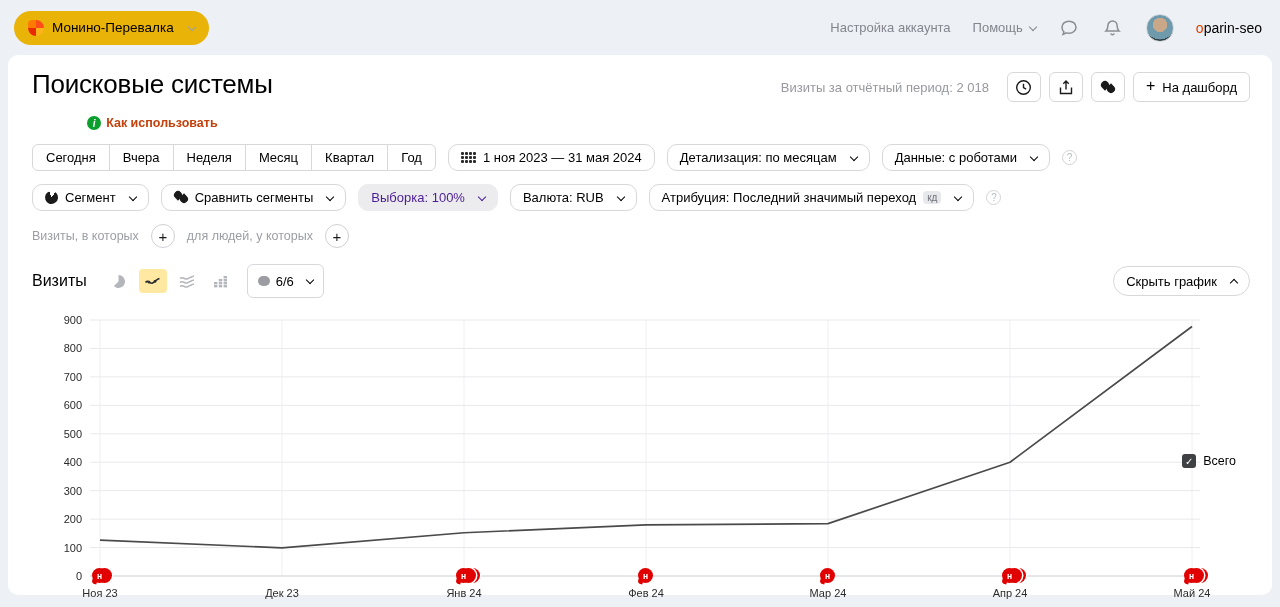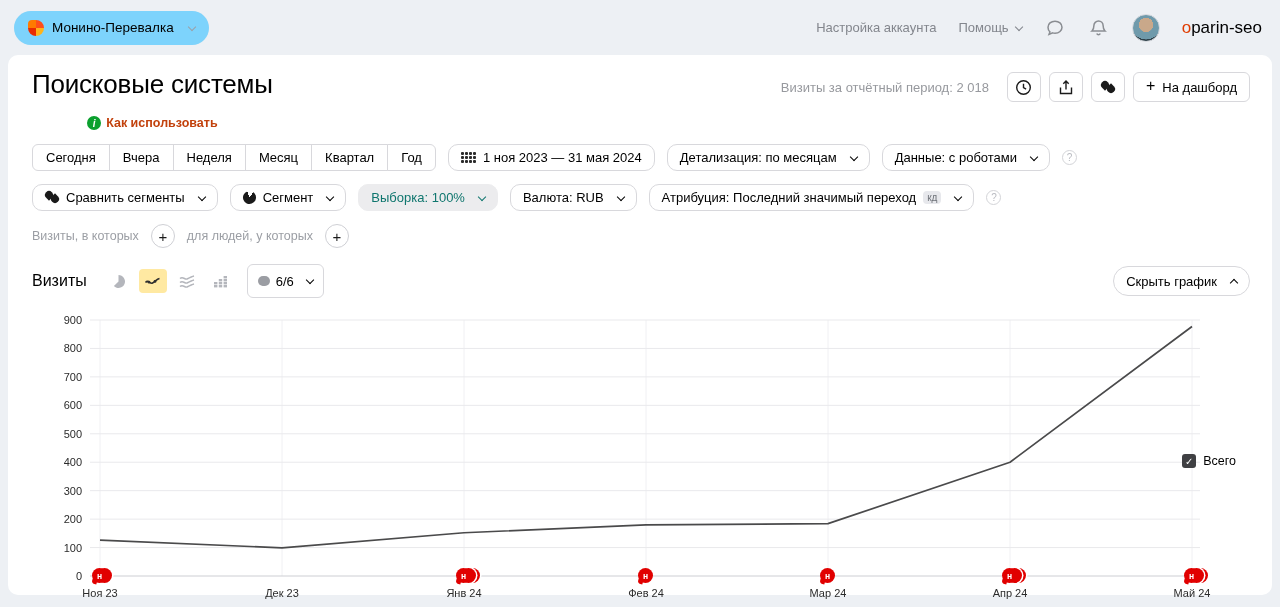--- a/index.html
+++ b/index.html
@@ -4,34 +4,34 @@
 <style>
   * { box-sizing: border-box; margin: 0; padding: 0; }
   html,body { width:1280px; height:607px; overflow:hidden; }
   body {
     font-family: "Liberation Sans", sans-serif;
     background:#edf0f4; color:#000; font-size:13px;
   }
   
   .topbar { height:55px; display:flex; align-items:center; justify-content:space-between; padding:0 18px 0 14px; }
   .counter-pill { display:flex; align-items:center; background:#e3e6ec; border-radius:18px; height:34px; }
-  .counter-main { display:flex; align-items:center; gap:8px; background:#7dd3fc; border-radius:18px; height:34px; padding:0 14px; cursor:pointer; }
+  .counter-main { display:flex; align-items:center; gap:8px; background:#eab308; border-radius:18px; height:34px; padding:0 14px; cursor:pointer; }
   .metrica-logo { width:16px; height:16px; border-radius:4px 50% 50% 50%;
     background:conic-gradient(#ff4d1a 0 90deg,#ffb31a 90deg 180deg,#e82b00 180deg 270deg,#ff7a00 270deg 360deg); }
   .counter-name { font-size:13.5px; }
   .counter-meta { padding:0 16px 0 12px; color:#8b909a; font-size:13px; }
   .counter-meta b { color:#5f646d; font-weight:400; }
   .top-right { display:flex; align-items:center; gap:22px; }
   .grey-link { color:#83868d; font-size:13px; cursor:pointer; display:flex; align-items:center; }
   .chev { display:inline-block; width:6px; height:6px; border-right:1.4px solid currentColor; border-bottom:1.4px solid currentColor; transform:rotate(45deg); margin:-2px 0 0 7px; }
   .chev.up { transform:rotate(-135deg); margin-top:4px; }
   .icon-btn-plain { width:22px; height:22px; color:#8a8d92; cursor:pointer; display:flex; align-items:center; justify-content:center; }
   .avatar { width:28px; height:28px; border-radius:50%; cursor:pointer;
     background:radial-gradient(circle at 50% 38%, #c9a88a 0 34%, #6f9aab 35% 70%, #2e4049 71%); border:1px solid #d6d9de; }
-  .username { font-size:17px; }
+  .username { font-size:14px; }
   .username .first { color:#e03c00; }
   
   .card { background:#fff; margin:0 8px 12px; border-radius:10px; height:540px; padding:14px 22px 0 24px; position:relative; }
   .title-row { display:flex; align-items:flex-start; justify-content:space-between; margin-bottom:14px; }
   .title-left { display:flex; align-items:center; gap:10px;flex-direction:column; }
   .page-title { font-size:26px; font-weight:400; letter-spacing:-0.2px; }
   .howto { display:flex; align-items:center; gap:5px; cursor:pointer; margin-top:6px; }
   .info-dot { width:14px; height:14px; border-radius:50%; background:#0ba02e; color:#fff; font-size:10px; font-weight:700; display:flex; align-items:center; justify-content:center; font-style:italic; }
   .howto span.txt { color:#c2410c; font-size:12.5px; font-weight:700; }
   .title-right { display:flex; align-items:center; gap:8px; margin-top:3px; }
@@ -42,21 +42,21 @@
   .split { display:flex; }
   .split .btn:first-child { border-radius:6px 0 0 6px; }
   .split .btn:last-child { border-radius:0 6px 6px 0; border-left:none; width:30px; padding:0; }
   
   .frow { display:flex; align-items:center; gap:12px; margin-bottom:13px; }
   .seg { display:flex; }
   .seg .btn { border-radius:0; margin-left:-1px; height:27px; padding:0 13px; }
   .seg .btn:first-child { border-radius:6px 0 0 6px; margin-left:0; }
   .seg .btn:last-child { border-radius:0 6px 6px 0; }
   .btn.h27 { height:27px;border-radius:10px; }
-  .btn.disabled { background:#ececee; border-color:#ececee; color:#0f766e; cursor:default; }
+  .btn.disabled { background:#ececee; border-color:#ececee; color:#4c1d95; cursor:default; }
   .qmark { width:15px; height:15px; border-radius:50%; border:1px solid #d3d4d8; color:#b9bbc1; font-size:10px; display:flex; align-items:center; justify-content:center; cursor:pointer; }
   .badge { background:#e7e8ec; color:#6e7278; font-size:10px; border-radius:4px; padding:1px 4px; text-transform:lowercase; }
   .dots-icon { display:grid; grid-template-columns:repeat(4,3px); grid-auto-rows:3px; gap:1px; }
   .dots-icon i { background:#2b2b2b; border-radius:1px; }
   .pie-mini { width:13px; height:13px; border-radius:50%; background:conic-gradient(#fff 0 55deg, #1a1a1a 55deg 360deg); transform:rotate(-20deg); }
   .drops-icon { position:relative; width:14px; height:13px; }
   .drop { position:absolute; width:8px; height:8px; background:#1a1a1a; border-radius:50% 50% 50% 0; }
   .drop.a { left:0; top:0; transform:rotate(-45deg); }
   .drop.b { left:6px; top:4px; transform:rotate(135deg); }
   
@@ -190,30 +190,30 @@
     </button>
     <button class="btn h27">
       <span>Данные: с роботами</span>
       <span class="chev"></span>
     </button>
     <span class="qmark">?</span>
   </div>
 
   <div class="frow">
     <button class="btn h27">
+      <span class="pie-mini"></span>
+      <span>Сегмент</span>
+      <span class="chev"></span>
+    </button>
+    <button class="btn h27">
       <span class="drops-icon">
           <span class="drop a"></span>
           <span class="drop b"></span>
         </span>
       <span>Сравнить сегменты</span>
-      <span class="chev"></span>
-    </button>
-    <button class="btn h27">
-      <span class="pie-mini"></span>
-      <span>Сегмент</span>
       <span class="chev"></span>
     </button>
     <button class="btn h27 disabled">
       <span>Выборка: 100%</span>
       <span class="chev"></span>
     </button>
     <button class="btn h27">
       <span>Валюта: RUB</span>
       <span class="chev"></span>
     </button>

